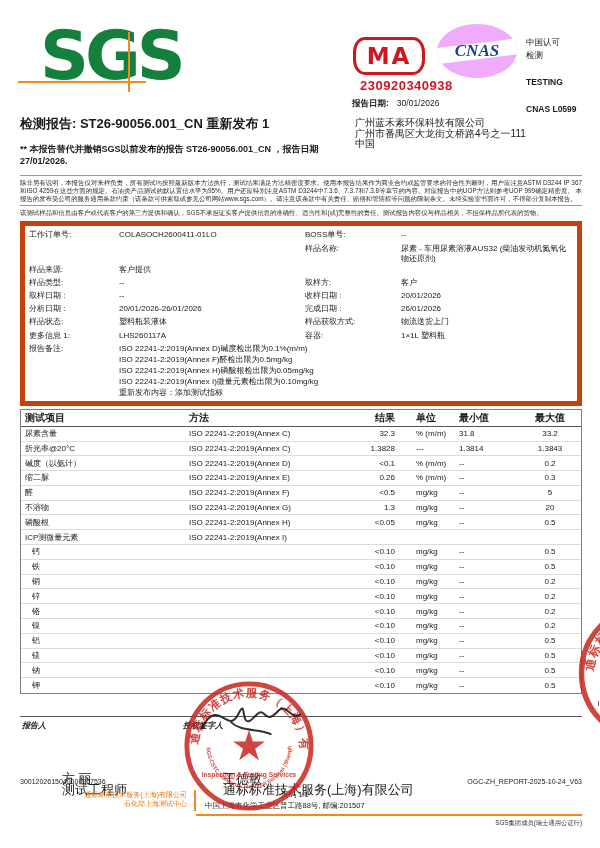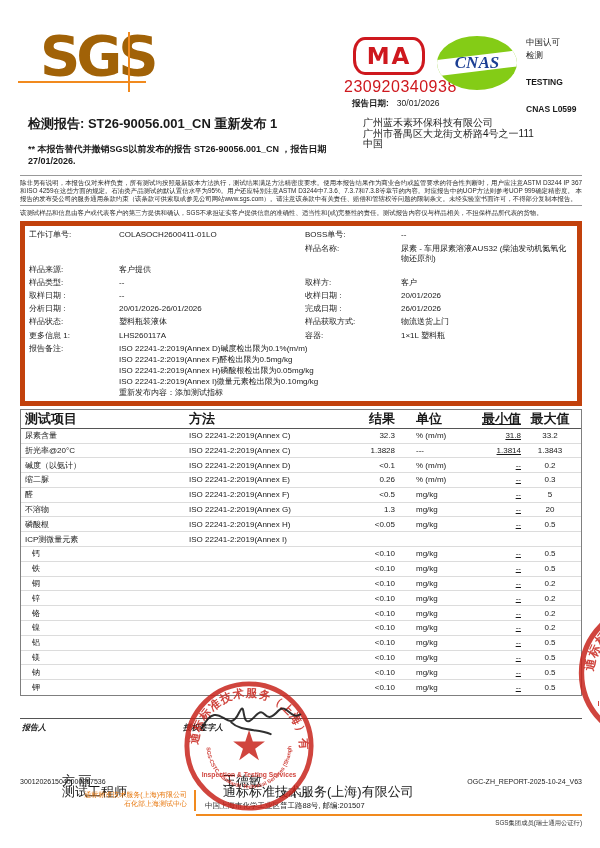--- a/index.html
+++ b/index.html
@@ -5,43 +5,43 @@
   * { box-sizing: border-box; margin: 0; padding: 0; }
   html,body { background:#e8e8e8; }
   .page {
     position: relative; width: 600px; height: 848px; margin: 0 auto;
     background: #ffffff; overflow: hidden;
     font-family: "Liberation Sans", "DejaVu Sans", sans-serif;
     color: #1a1a1a;
   }
   
   .sgs-logo { position:absolute; left:40px; top:26px; width:110px; height:66px;
-    font-family:"DejaVu Sans", sans-serif; font-weight:bold; font-size:56px;
-    letter-spacing:-4px; color:#a16207; line-height:60px; }
+    font-family:"DejaVu Sans", sans-serif; font-weight:bold; font-size:68px;
+    letter-spacing:-4px; color:#15803d; line-height:60px; }
   .logo-vline { position:absolute; left:128px; top:32px; width:2px; height:60px; background:#f18a1e; }
   .logo-hline { position:absolute; left:18px; top:81px; width:128px; height:2px; background:#f18a1e; }
   .cma-box { position:absolute; left:353px; top:37px; width:72px; height:38px;
     border:3px solid #ce181e; border-radius:12px/15px; display:flex; align-items:center; justify-content:center; }
   .cma-box span { color:#ce181e; font-weight:bold; font-size:23px; letter-spacing:2px; font-family:"DejaVu Sans",sans-serif; }
-  .cma-number { position:absolute; left:344px; top:78px; width:84px; text-align:center;
-    color:#ce181e; font-weight:normal; font-size:16px; letter-spacing:0.5px; }
-  .cnas-badge { position:absolute; left:437px; top:36px; width:80px; height:54px;
-    background:#84cc16; border-radius:50%; overflow:hidden; }
+  .cma-number { position:absolute; left:360px; top:78px; width:84px; text-align:center;
+    color:#ce181e; font-weight:bold; font-size:13px; letter-spacing:0.5px; }
+  .cnas-badge { position:absolute; left:437px; top:24px; width:80px; height:54px;
+    background:#f0abfc; border-radius:50%; overflow:hidden; }
   .cnas-band { position:absolute; left:-8px; top:19px; width:100px; height:16px; background:#ffffff; transform:rotate(-7deg); }
   .cnas-text { position:absolute; left:0; top:17px; width:80px; text-align:center;
     color:#1c3f94; font-weight:bold; font-style:italic; font-size:17px; font-family:"Liberation Serif","DejaVu Serif",serif; }
   .accred { position:absolute; left:526px; top:36px; font-size:8.5px; line-height:13px; }
   .accred div:nth-child(1), .accred div:nth-child(2) { font-family:"DejaVu Serif","Liberation Serif",serif; }
   .accred div:nth-child(3), .accred div:nth-child(4) { font-weight:bold;margin-top:14px; }
   .report-date { position:absolute; left:352px; top:98px; font-size:8.5px; font-weight:bold; }
   .report-date span { font-weight:normal; margin-left:8px; }
 
   
   .content { position:absolute; left:20px; top:110px; width:562px; }
-  .title-row { display:flex;margin-left:8px; }
+  .title-row { display:flex; }
   .title-left { width:335px; padding-top:5px; }
   .doc-title { font-size:13px; font-weight:bold; margin-bottom:10px; }
   .supersede { font-size:9px; font-weight:bold; line-height:12px; width:330px; }
   .addressee { flex:1; font-size:10px; line-height:10.5px; padding-top:8px; }
 
   .legal-p1 { margin-top:8px; border-top:1px solid #999; border-bottom:1px solid #999;
     font-size:6.4px; line-height:7.8px; padding:3px 0; text-align:justify; color:#2a2a2a; }
   .legal-p2 { font-size:6.4px; line-height:8px; padding:3px 0 4px 0; color:#2a2a2a; }
 
   
@@ -50,30 +50,30 @@
   .il  { width:90px;  flex-shrink:0; }
   .iv  { width:186px; flex-shrink:0; padding-right:4px; }
   .irl { width:96px;  flex-shrink:0; }
   .irv { flex:1; }
   .remark-row { display:flex; }
   .remarks { flex:1; }
   .remarks div { min-height:11px; }
 
   
   .rtable { border:1px solid #7f7f7f; margin-top:3px; font-size:8px; }
-  .t-head { display:flex; align-items:center; min-height:17px; font-weight:bold; font-size:13px;
+  .t-head { display:flex; align-items:center; min-height:17px; font-weight:bold; font-size:10px;
     border-bottom:1px solid #555; }
   .t-row { display:flex; align-items:center; min-height:14.8px; border-bottom:1px solid #dcdcdc; }
   .t-row:last-child { border-bottom:none; }
   .c-item { width:168px; padding-left:4px; }
   .t-row.indent .c-item { padding-left:11px; }
   .c-method { width:158px; }
   .c-result { width:48px; text-align:right; }
   .c-unit { width:64px; padding-left:21px; }
-  .c-min { width:62px; text-align:right;text-decoration:underline; }
+  .c-min { width:62px; text-align:left; }
   .c-max { width:58px; text-align:center; }
 
   
   .sig { margin-top:22px; border-top:1px solid #555; position:relative; height:90px; }
   .sig-label { position:absolute; top:3px; font-size:8px; font-weight:bold; font-style:italic; }
   .sig-label.l { left:2px; } .sig-label.r { left:163px; }
   .sig-name { position:absolute; top:56px; font-size:13px; line-height:11px;margin-left:40px; }
   .sig-name.l { left:2px; } .sig-name.r { left:163px; }
 
   

